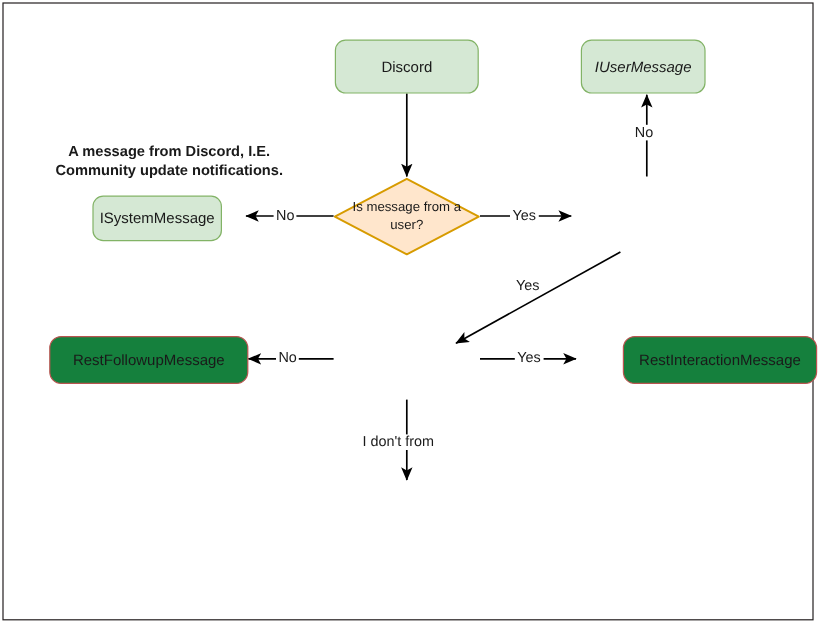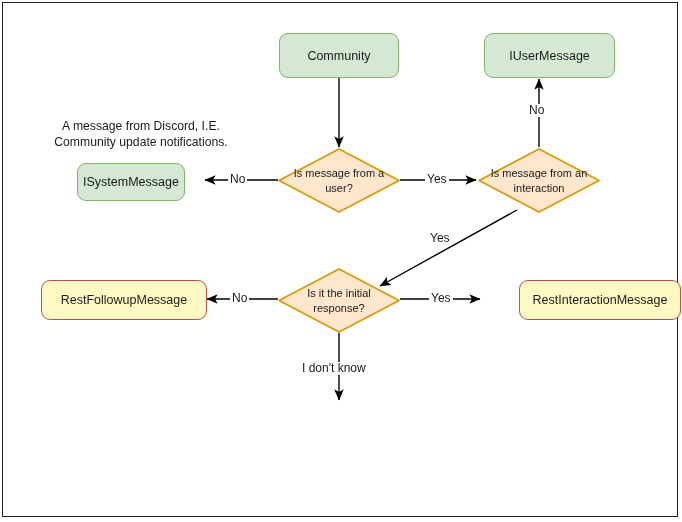--- a/index.html
+++ b/index.html
@@ -37,22 +37,23 @@
     border-radius: 9px;
     border-width: 1.3px;
     border-style: solid;
     z-index: 3;
   }
   .node.green {
     background: #d5e8d4;
     border-color: #82b366;
   }
   .node.red {
-    background: #fef9c3;
+    background: #15803d;
     border-color: #b85450;
+    border-radius: 10px;
   }
   .diamond-wrap {
     position: absolute;
     z-index: 3;
   }
   .diamond-wrap svg {
     position: absolute;
     left: 0;
     top: 0;
     overflow: visible;
@@ -75,20 +76,21 @@
     pointer-events: none;
   }
   .caption {
     position: absolute;
     text-align: center;
     font-size: 12.2px;
     color: #1a1a1a;
     line-height: 1.32;
     z-index: 3;
     white-space: pre-line;
+    font-weight: bold;
   }
   .edge-label {
     position: absolute;
     font-size: 12px;
     color: #1a1a1a;
     background: #ffffff;
     padding: 0 2px;
     z-index: 4;
     white-space: nowrap;
     line-height: 1.1;
@@ -125,24 +127,24 @@
     <path d="M514,207 L377,283" stroke="#000000" stroke-width="1.4" fill="none" marker-end="url(#arrow)"></path>
 
     <path d="M275,296 L204,296" stroke="#000000" stroke-width="1.4" fill="none" marker-end="url(#arrow)"></path>
 
     <path d="M397,296 L477,296" stroke="#000000" stroke-width="1.4" fill="none" marker-end="url(#arrow)"></path>
 
     <path d="M336,330 L336,397" stroke="#000000" stroke-width="1.4" fill="none" marker-end="url(#arrow)"></path>
   </svg>
 
   <div class="node green" style="left:276px; top:30px; width:120px; height:45px;">
-    <span>Community</span>
+    <span>Discord</span>
   </div>
 
-  <div class="node green" style="left:481px; top:30px; width:131px; height:45px;">
+  <div class="node green" style="left:481px; top:30px; width:104px; height:45px;font-style:italic;">
     <span>IUserMessage</span>
   </div>
 
   <div class="node green" style="left:74px; top:160px; width:108px; height:38px;">
     <span>ISystemMessage</span>
   </div>
 
   <div class="node red" style="left:38px; top:277px; width:166px; height:40px;">
     <span>RestFollowupMessage</span>
   </div>
@@ -152,45 +154,33 @@
   </div>
 
 
   <div class="diamond-wrap" style="left:273px; top:143px; width:126px; height:69px;">
     <svg width="126" height="69" viewBox="0 0 126 69">
       <path d="M63,3 L123,34.5 L63,66 L3,34.5 Z" fill="#ffe6cc" stroke="#d79b00" stroke-width="1.6" stroke-linejoin="round"></path>
     </svg>
     <div class="diamond-label">Is message from a user?</div>
   </div>
 
-  <div class="diamond-wrap" style="left:473px; top:143px; width:126px; height:69px;">
-    <svg width="126" height="69" viewBox="0 0 126 69">
-      <path d="M63,3 L123,34.5 L63,66 L3,34.5 Z" fill="#ffe6cc" stroke="#d79b00" stroke-width="1.6" stroke-linejoin="round"></path>
-    </svg>
-    <div class="diamond-label">Is message from an interaction</div>
-  </div>
 
-  <div class="diamond-wrap" style="left:273px; top:263px; width:126px; height:69px;">
-    <svg width="126" height="69" viewBox="0 0 126 69">
-      <path d="M63,3 L123,34.5 L63,66 L3,34.5 Z" fill="#ffe6cc" stroke="#d79b00" stroke-width="1.6" stroke-linejoin="round"></path>
-    </svg>
-    <div class="diamond-label">Is it the initial response?</div>
-  </div>
 
   <div class="edge-label" style="left:225px; top:170px;">No</div>
 
   <div class="edge-label" style="left:422px; top:170px;">Yes</div>
 
   <div class="edge-label" style="left:524px; top:101px;">No</div>
 
   <div class="edge-label" style="left:425px; top:229px;">Yes</div>
 
   <div class="edge-label" style="left:227px; top:289px;">No</div>
 
   <div class="edge-label" style="left:426px; top:289px;">Yes</div>
 
-  <div class="edge-label" style="left:297px; top:359px;">I don't know</div>
+  <div class="edge-label" style="left:297px; top:359px;">I don't from</div>
 
   <div class="caption" style="left:38px; top:115px; width:200px;">A message from Discord, I.E.
 Community update notifications.</div>
 
 
 </div>
 
 </body></html>

